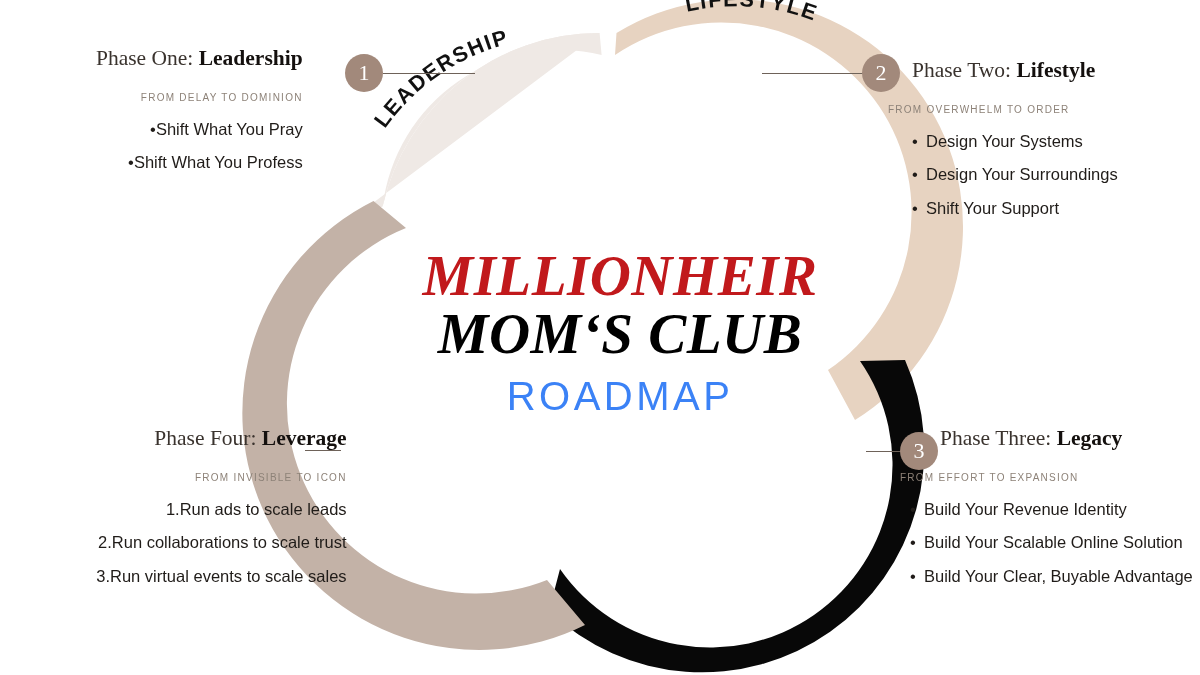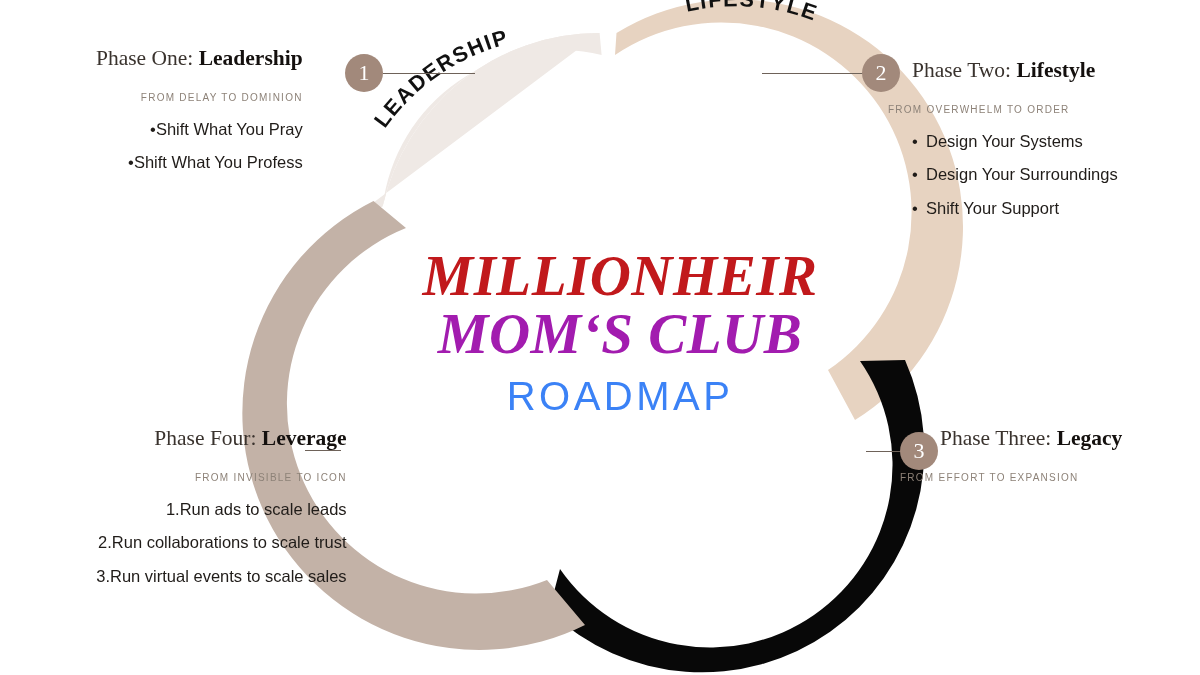--- a/index.html
+++ b/index.html
@@ -215,21 +215,21 @@
       <textPath href="#arc-legacy" startOffset="40%">LEGACY</textPath>
     </text>
 
     <text font-family="Liberation Sans, sans-serif" font-size="21.5" font-weight="700" letter-spacing="1.6" fill="#ffffff">
       <textPath href="#arc-leverage" startOffset="40%">LEVERAGE</textPath>
     </text>
   </svg>
 
   <div class="center-title">
     <div class="line l1" style="color: rgb(193, 25, 28);">MILLIONHEIR</div>
-    <div class="line l2" style="color: #a21caf;">MOM‘S CLUB</div>
+    <div class="line l2" style="color: #000000;">MOM‘S CLUB</div>
     <div class="sub">ROADMAP</div>
   </div>
 
   <div class="connector" id="conn-1"></div>
   <div class="connector" id="conn-2"></div>
   <div class="connector" id="conn-3"></div>
   <div class="connector" id="conn-4"></div>
 
   <div class="badge" id="badge-1" style="background: rgb(162, 137, 123);">1</div>
   <div class="badge" id="badge-2" style="background: rgb(162, 137, 123);">2</div>
@@ -259,20 +259,25 @@
       <li><span class="mk">•</span><span>Shift Your Support</span></li>
     </ul>
   </div>
 
   <div class="quad right" id="quad-three">
     <div class="head">
       <span class="phase">Phase Three:</span>
       <span class="name">Legacy</span>
     </div>
     <div class="tagline">FROM EFFORT TO EXPANSION</div>
+    <ul>
+      <li><span class="mk">•</span><span>Build Your Revenue Identity</span></li>
+      <li><span class="mk">•</span><span>Build Your Scalable Online Solution</span></li>
+      <li><span class="mk">•</span><span>Build Your Clear, Buyable Advantage</span></li>
+    </ul>
   </div>
 
   <div class="quad left-align-right" id="quad-four">
     <div class="head">
       <span class="phase">Phase Four:</span>
       <span class="name">Leverage</span>
     </div>
     <div class="tagline">FROM INVISIBLE TO ICON</div>
     <ul>
       <li><span class="mk">1.</span><span>Run ads to scale leads</span></li>

